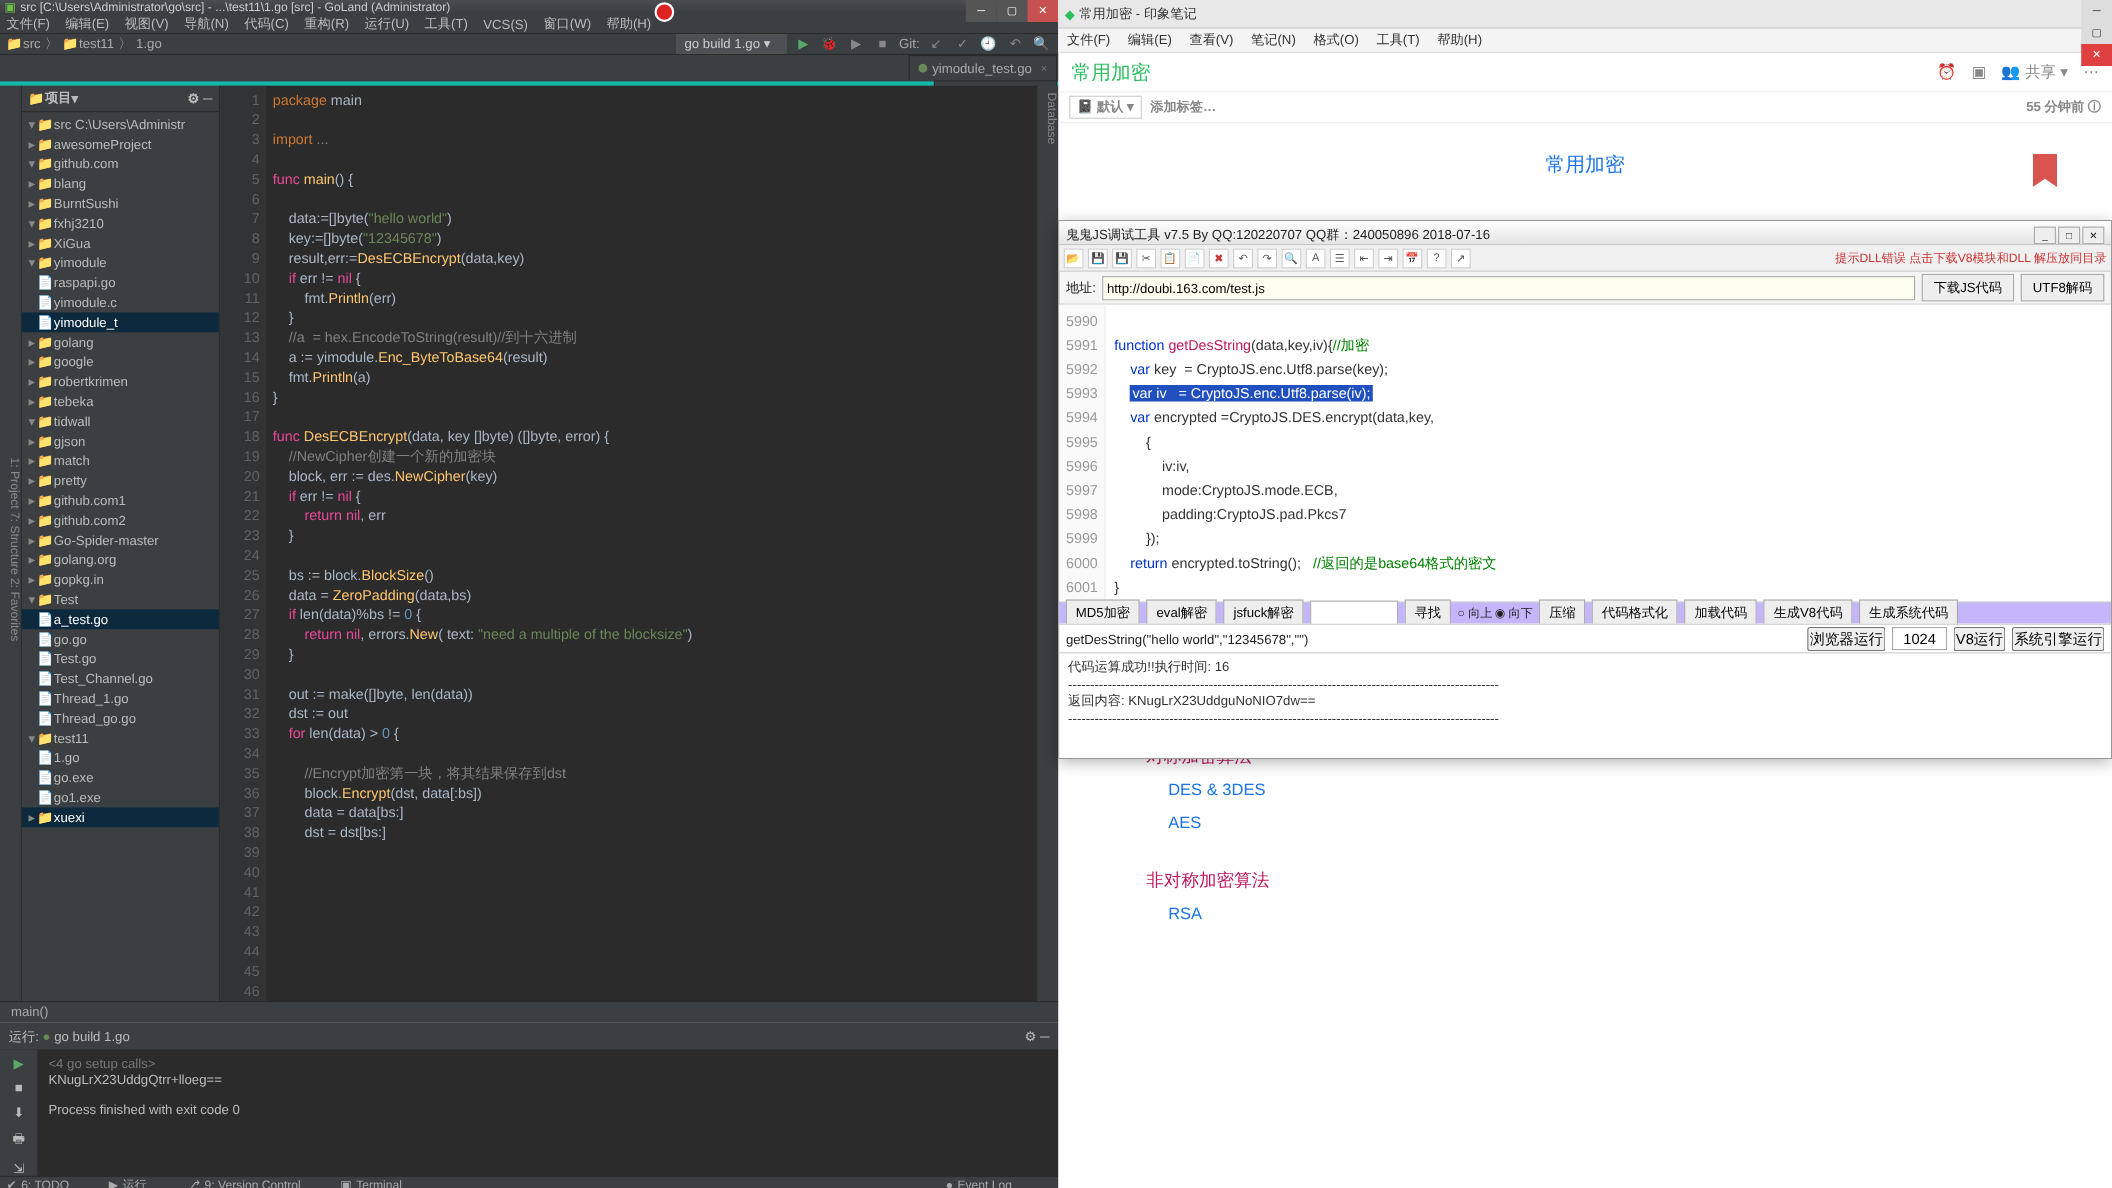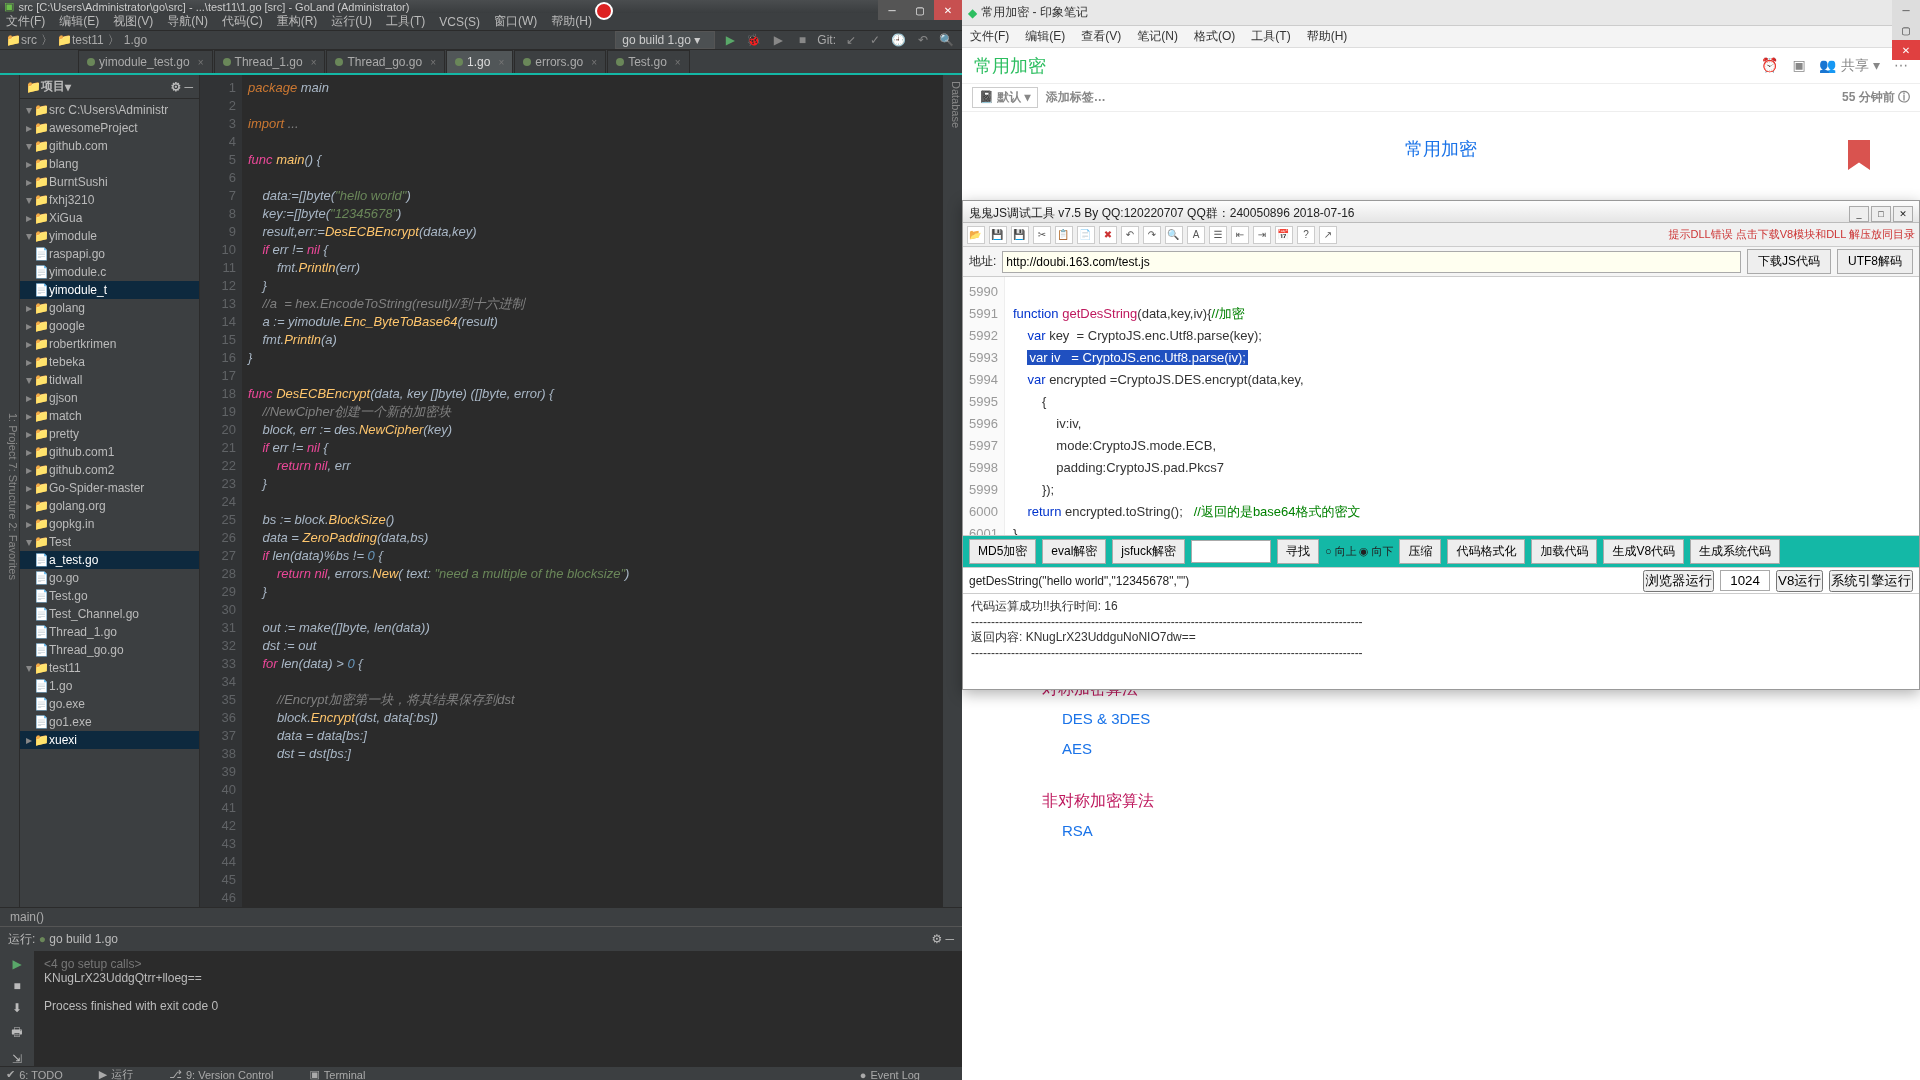--- a/index.html
+++ b/index.html
@@ -20,41 +20,41 @@
 
 .navbar { height:26px; background:#3c3f41; display:flex; align-items:center; padding:0 6px; border-bottom:1px solid #2b2b2b; font-size:12px; }
 .crumb { display:flex; align-items:center; }
 .crumb span { color:#aaa; }
 .chev { color:#666; margin:0 4px; }
 .run-select { margin-left:auto; background:#4c5052; border:1px solid #555; padding:1px 14px 1px 6px; color:#ccc; position:relative; }
 .tb-ic { width:18px; height:18px; display:inline-flex; align-items:center; justify-content:center; margin-left:6px; color:#888; }
 .tb-ic.play { color:#59a869; }
 .tb-ic.bug { color:#6897bb; }
 
-.edtabs { height:28px; background:#3c3f41; display:flex; align-items:flex-end; border-bottom:2px solid #14b8a6; padding-left:78px; font-size:12px; }
+.edtabs { height:28px; background:#3c3f41; display:flex; align-items:flex-end; border-bottom:4px solid #14b8a6; padding-left:110px; font-size:12px;flex-direction:column; }
 .tab { padding:4px 8px; background:#3c3f41; color:#aaa; border:1px solid #2b2b2b; border-bottom:none; margin-right:1px; display:flex; align-items:center; gap:4px; }
 .tab.active { background:#515658; color:#ddd; }
 .tab .dot { width:8px;height:8px;border-radius:50%;background:#6a8759; }
 .tab .x { color:#777; font-size:10px; margin-left:4px; }
 
 .main { display:flex; height:calc(100% - 26px - 24px - 26px - 28px - 26px - 22px); }
 .sidebar { width:180px; background:#3c3f41; border-right:1px solid #2b2b2b; overflow:hidden; }
 .tw-header { height:24px; display:flex; align-items:center; padding:0 6px; border-bottom:1px solid #2b2b2b; font-weight:bold; color:#bbb; }
 .tree { padding:2px 0; font-size:12px; line-height:18px; }
 .tree .node { display:flex; align-items:center; padding:0 4px; white-space:nowrap; color:#bbb; }
 .tree .node.sel { background:#0d293e; color:#fff; }
 .tree .arw { width:10px; text-align:center; color:#888; }
 .tree .fdr { color:#87939a; }
 .tree .gof { color:#a1c181; }
 .pad0{padding-left:6px}.pad1{padding-left:20px}.pad2{padding-left:34px}.pad3{padding-left:48px}.pad4{padding-left:62px}
 
 .editor { flex:1; background:#2b2b2b; display:flex; font-family:Consolas,monospace; font-size:13px; line-height:18px; overflow:hidden; position:relative; }
 .gutter { width:42px; background:#313335; color:#606366; text-align:right; padding:4px 6px 0 0; }
 .gutter div { height:18px; }
-.code { flex:1; padding:4px 0 0 6px; color:#a9b7c6; white-space:pre;font-style:italic; }
+.code { flex:1; padding:4px 0 0 6px; color:#a9b7c6; white-space:pre; }
 .kw{color:#ec4899}.str{color:#6a8759}.num{color:#6897bb}.fn{color:#ffc66d}.cmt{color:#808080}.pk{color:#cc7832}
 .left-rail { width:20px; background:#3c3f41; writing-mode:vertical-rl; text-align:center; font-size:11px; color:#888; padding-top:10px; border-right:1px solid #2b2b2b;}
 .right-rail { width:20px; background:#3c3f41; writing-mode:vertical-rl; font-size:11px; color:#888; padding-top:6px; border-left:1px solid #2b2b2b;}
 
 .run-panel { height:190px; background:#2b2b2b; border-top:1px solid #555; display:flex; flex-direction:column; font-family:Consolas,monospace; font-size:12px; }
 .run-head { height:24px; background:#3c3f41; display:flex; align-items:center; padding:0 8px; color:#bbb; }
 .run-body { flex:1; display:flex; }
 .run-gut { width:34px; background:#3c3f41; display:flex; flex-direction:column; align-items:center; gap:8px; padding-top:6px; }
 .run-out { flex:1; padding:6px 10px; color:#bbb; }
 .tool-strip { height:24px; background:#3c3f41; border-top:1px solid #2b2b2b; display:flex; align-items:center; padding:0 6px; font-size:11px; color:#aaa; }
@@ -86,21 +86,21 @@
 .dbg-tb { height:24px; background:#f0f0f0; display:flex; align-items:center; padding:0 4px; gap:4px; border-bottom:1px solid #ccc;}
 .dbg-tb .ic{width:18px;height:18px;border:1px solid #ccc;background:#fff;display:flex;align-items:center;justify-content:center;font-size:10px;color:#555}
 .dbg-tb .warn{margin-left:auto;color:#c33;font-size:11px}
 .dbg-addr{height:30px;display:flex;align-items:center;padding:0 6px;gap:6px;border-bottom:1px solid #ccc}
 .dbg-addr input{flex:1;border:1px solid #aaa;padding:3px;font-size:12px;background:#fffff0}
 .dbg-addr button{padding:3px 10px;border:1px solid #aaa;background:#eee;font-size:12px}
 .dbg-code{flex:1;display:flex;background:#fff;font-family:Consolas,monospace;font-size:13px;line-height:22px;overflow:auto}
 .dbg-gut{width:42px;text-align:right;color:#999;padding:4px 6px 0 0;background:#fafafa;border-right:1px solid #eee}
 .dbg-src{flex:1;padding:4px 8px;color:#333;white-space:pre}
 .jskw{color:#0033cc}.jsfn{color:#be185d}.jscmt{color:#008000}.jshl{background:#2050c0;color:#fff;padding:0 2px}
-.dbg-btnrow{height:32px;display:flex;align-items:center;padding:0 6px;gap:6px;border-top:1px solid #ccc;background:#14b8a6}
+.dbg-btnrow{height:20px;display:flex;align-items:center;padding:0 6px;gap:6px;border-top:1px solid #ccc;background:#c4b5fd}
 .dbg-btnrow button{padding:3px 8px;border:1px solid #aaa;background:#eee;font-size:12px}
 .dbg-btnrow input{width:80px;border:1px solid #aaa;padding:3px}
 .radio{font-size:11px;display:flex;flex-direction:row;gap:2px}
 .dbg-expr{height:26px;padding:2px 6px;font-family:Consolas,monospace;background:#fff;border-top:1px solid #ccc;display:flex;align-items:center;gap:6px}
 .dbg-expr input.sz{width:50px;border:1px solid #aaa;padding:2px;text-align:center}
 .dbg-out{flex:0 0 96px;background:#fff;border-top:1px solid #ccc;padding:4px 8px;font-family:Consolas,monospace;font-size:12px;color:#333;overflow:auto}
 </style>
 </head>
 <body>
 

